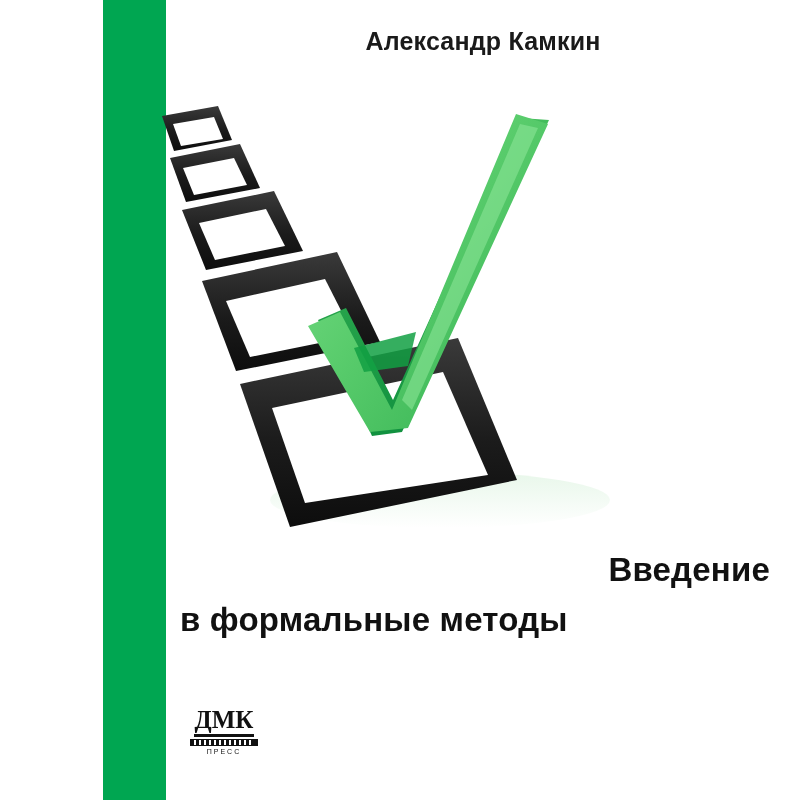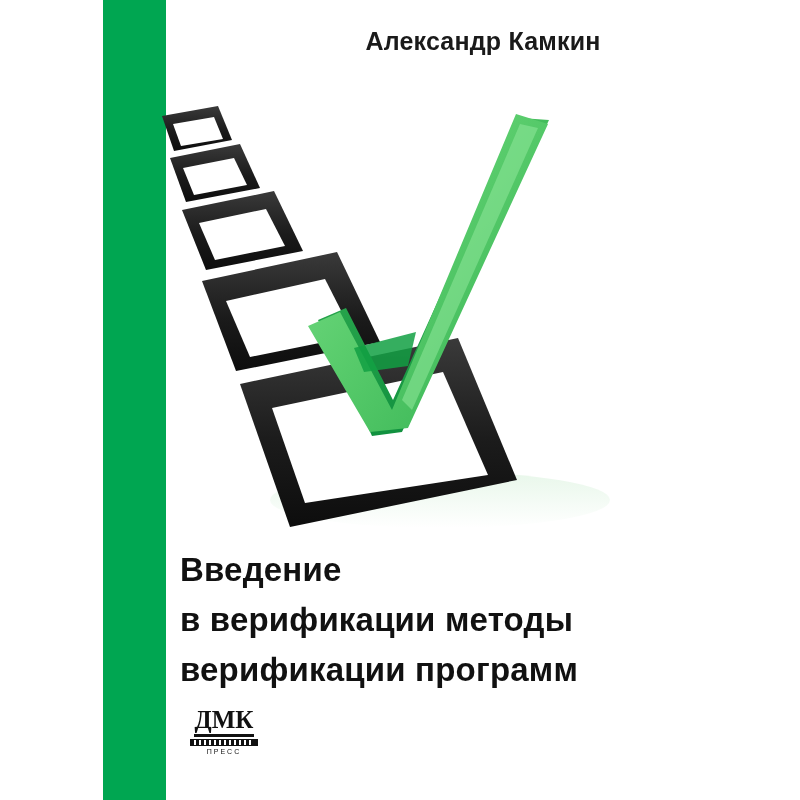--- a/index.html
+++ b/index.html
@@ -70,21 +70,21 @@
     width: 600px;
     text-align: left;
   }
   .title-line {
     font-size: 33px;
     font-weight: bold;
     color: #111111;
     line-height: 1.52;
     letter-spacing: 0.2px;
   }
-  .title-line.l1 { padding-left: 10px; }
+  .title-line.l1 { padding-left: 10px; text-align: right; }
   .title-line.l2 { padding-left: 10px; }
   .title-line.l3 { padding-left: 10px; }
   
   .publisher {
     position: absolute;
     left: 176px;
     top: 706px;
     width: 96px;
     height: 52px;
   }
@@ -158,22 +158,21 @@
 
         <polygon points="380,44 398,48 272,330 262,320" fill="#8fe89b" opacity="0.55"></polygon>
 
         <polygon points="214,268 276,252 268,286 224,292" fill="#12a043" opacity="0.85"></polygon>
       </g>
     </svg>
   </div>
 
   <div class="title-block">
     <div class="title-line l1">Введение</div>
-    <div class="title-line l2">в верификации методы</div>
-    <div class="title-line l3">верификации программ</div>
+    <div class="title-line l2">в формальные методы</div>
   </div>
 
   <div class="publisher">
     <svg viewBox="0 0 96 52" xmlns="http://www.w3.org/2000/svg" aria-hidden="true">
       <text x="48" y="22" text-anchor="middle" font-family="Liberation Serif, serif" font-size="25" font-weight="bold" fill="#111111" id="pubName">ДМК</text>
       <rect x="18" y="28" width="60" height="3" fill="#111111"></rect>
       <rect x="14" y="33" width="68" height="7" fill="#111111"></rect>
       <g fill="#ffffff">
         <rect x="18" y="34" width="2" height="5"></rect>
         <rect x="23" y="34" width="2" height="5"></rect>

